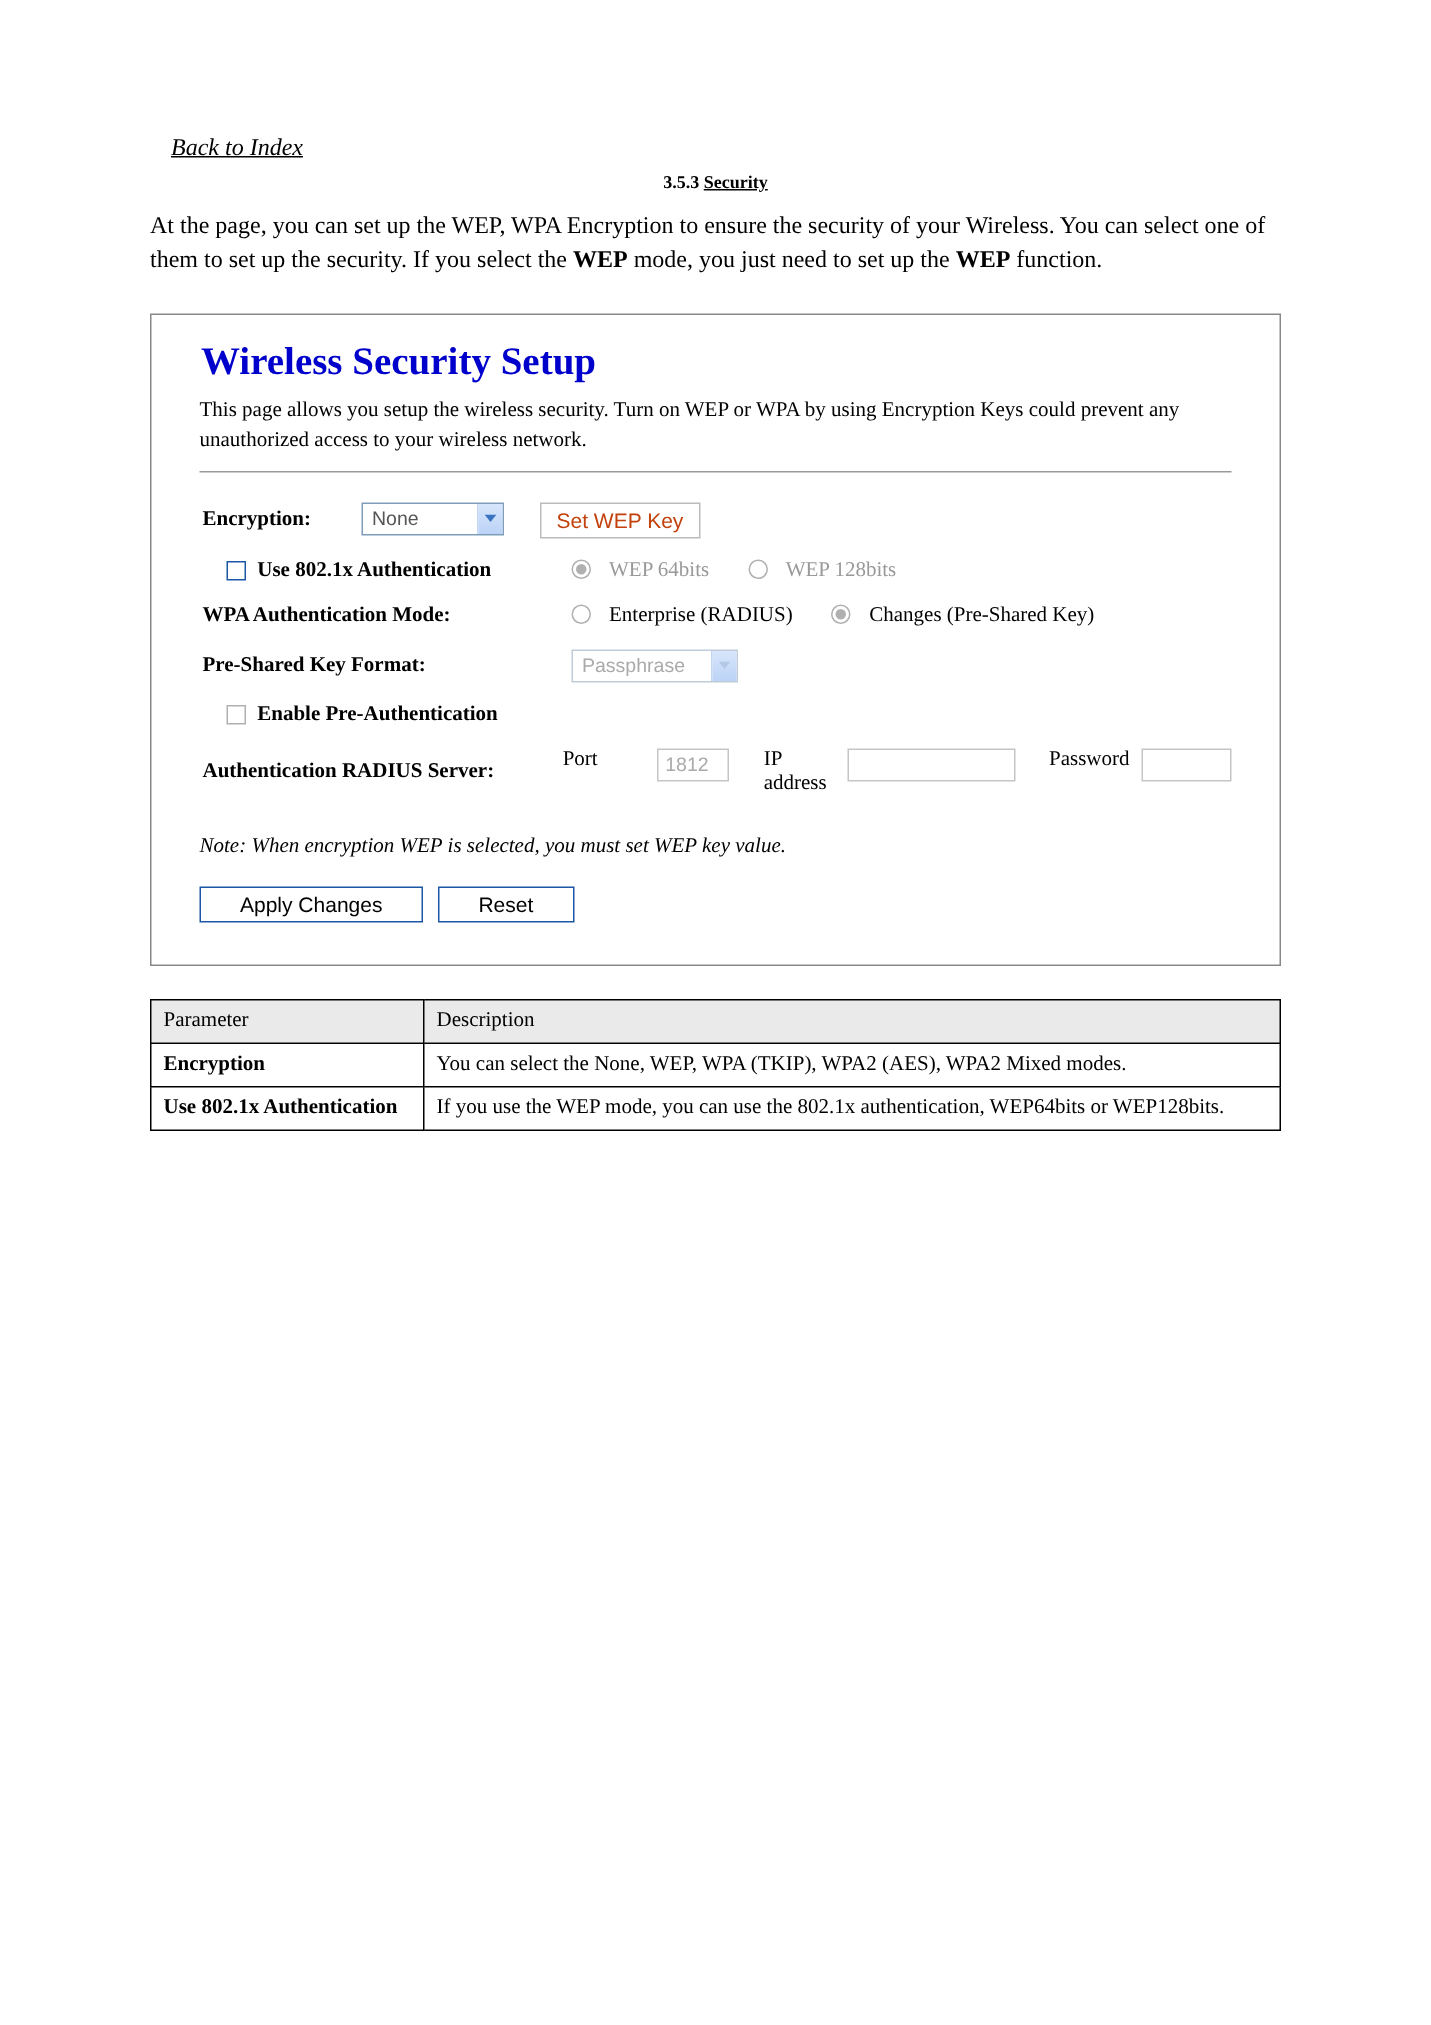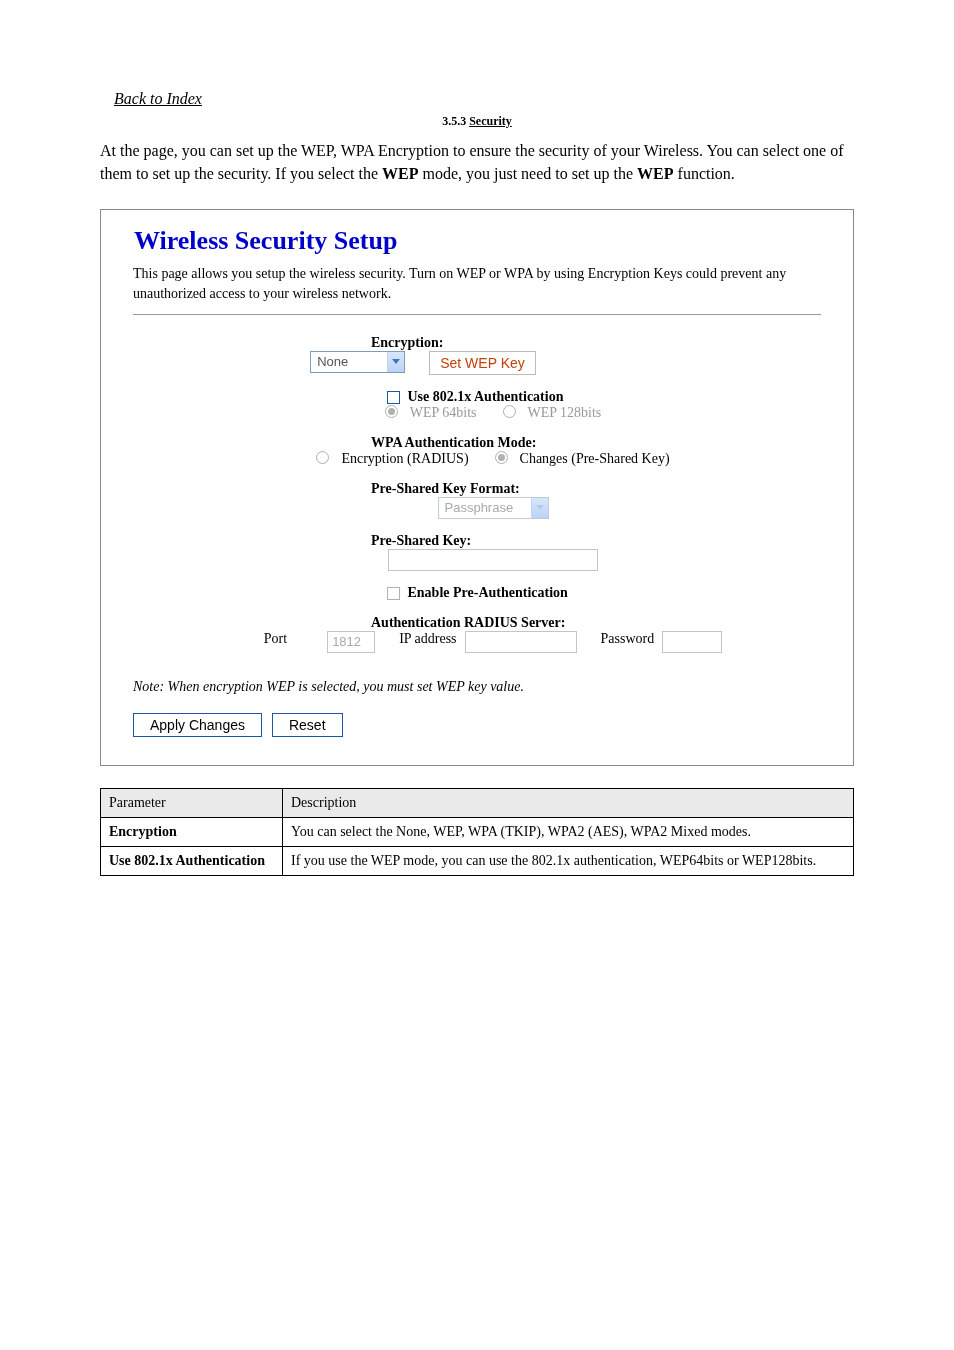--- a/index.html
+++ b/index.html
@@ -54,21 +54,20 @@
     hr {
       border: none;
       border-top: 1px solid #999;
       margin: 0 0 20px 0;
     }
     .formrow {
       display: flex;
       align-items: center;
       margin-bottom: 14px;
       font-size: 14px;
-      flex-direction: column;
     }
     .formlbl {
       width: 216px;
       font-weight: bold;
       padding-left: 2px;
     }
     .formlbl.sub { padding-left: 18px; }
     .formctl { display: flex; align-items: flex-start; gap: 8px; padding-left: 32px; }
     .fake-select {
       display: inline-flex;
@@ -132,21 +131,21 @@
       background:#fff;
     }
     .txtinput.disabled { border-color:#c5c5c5; }
     .note { font-style: italic; font-size:14px; margin: 26px 0 18px 0; }
     .btnbar { display:flex; gap:10px; }
     .btn {
       font-family: Arial, sans-serif;
       font-size:14px;
       border:1px solid #1C57A5;
       background:#fff;
-      padding:3px 16px;
+      padding:3px 26px;
     }
     table.info {
       width: 100%;
       border-collapse: collapse;
       margin-top: 22px;
       font-size: 14px;
     }
     table.info th, table.info td {
       border: 1px solid #000;
       padding: 6px 8px;
@@ -200,47 +199,41 @@
         <span style="width:10px"></span>
         <span class="radio-dis"></span>
         <span class="dimtxt">WEP 128bits</span>
       </div>
     </div>
 
     <div class="formrow">
       <div class="formlbl">WPA Authentication Mode:</div>
       <div class="formctl">
         <span class="radio-dis"></span>
-        <span class="normtxt">Encryption (RADIUS)</span>
+        <span class="normtxt">Enterprise (RADIUS)</span>
         <span style="width:10px"></span>
         <span class="radio-dis sel"></span>
         <span class="normtxt">Changes (Pre-Shared Key)</span>
       </div>
     </div>
 
     <div class="formrow">
       <div class="formlbl">Pre-Shared Key Format:</div>
       <div class="formctl">
         <div class="fake-select passphrase disabled">
           <span class="fsel-val">Passphrase</span>
           <span class="fsel-arrow">
             <svg width="8" height="6">
                 <polygon points="0,0 8,0 4,5" fill="#b5c9e6"></polygon>
               </svg>
           </span>
         </div>
       </div>
     </div>
 
-    <div class="formrow">
-      <div class="formlbl">Pre-Shared Key:</div>
-      <div class="formctl">
-        <input class="txtinput disabled" style="width: 210px;">
-      </div>
-    </div>
 
     <div class="formrow">
       <div class="formlbl sub">
         <span class="check-dis"></span>
         <span>Enable Pre-Authentication</span>
       </div>
     </div>
 
     <div class="formrow" style="margin-top:6px;">
       <div class="formlbl">Authentication RADIUS Server:</div>

